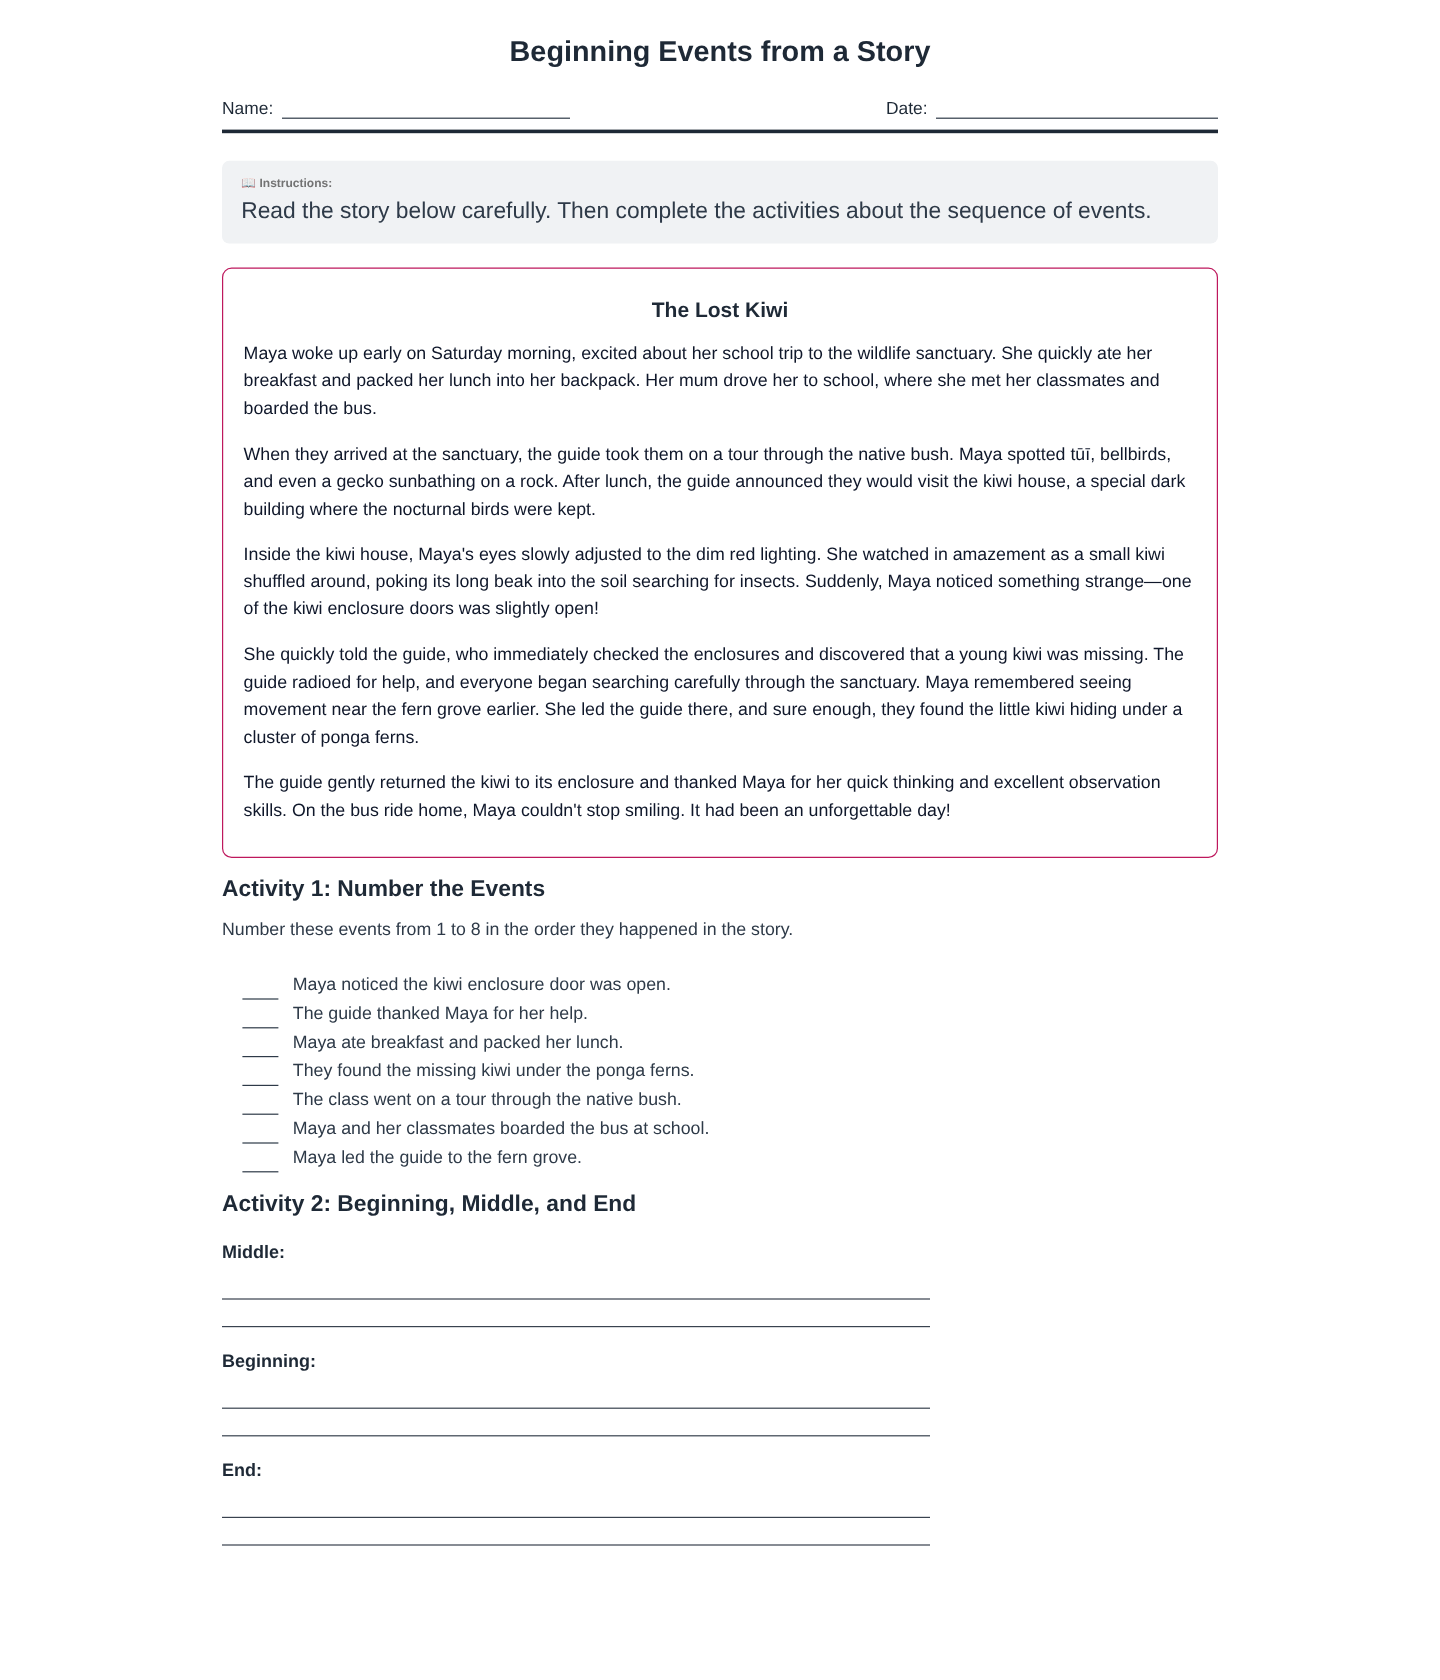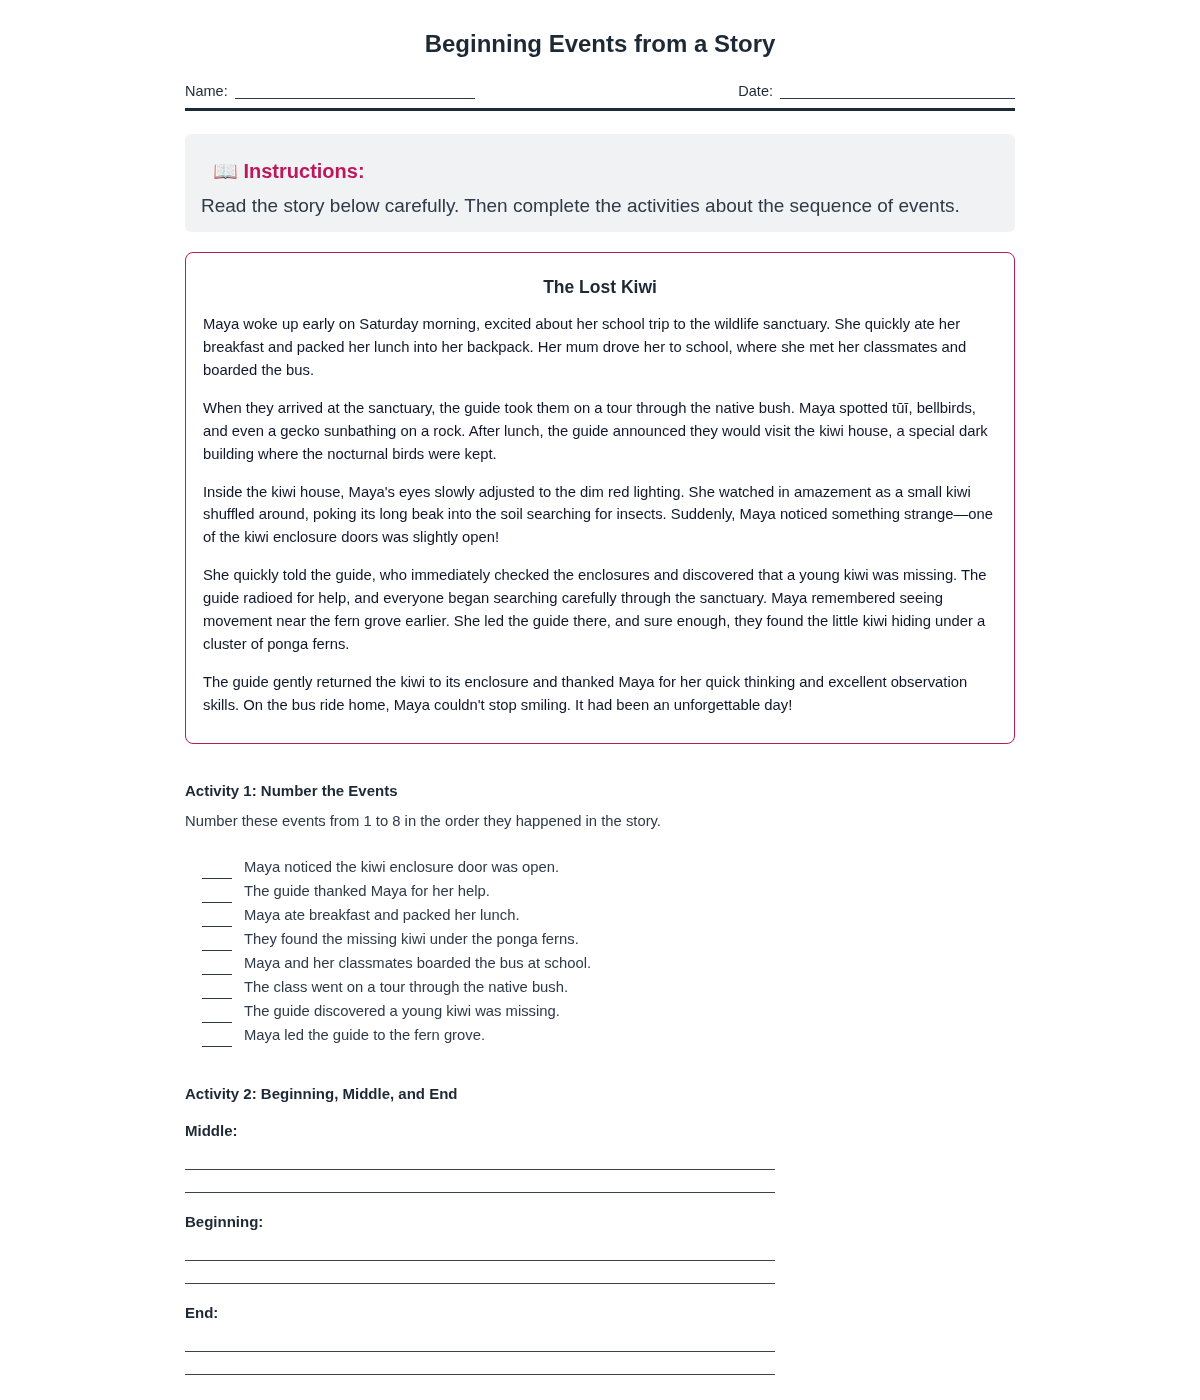--- a/index.html
+++ b/index.html
@@ -47,24 +47,24 @@
     margin: 9px 0 0 0;
   }
   
   .instructions {
     margin-top: 23px;
     background: #f0f2f4;
     border-radius: 6px;
     padding: 13px 16px 15px 16px;
   }
   .instructions-heading {
-    font-size: 20px;
-    font-weight: bold;
-    color: #be185d;
-    margin: 12px;
+    font-size: 10px;
+    font-weight: bold;
+    color: #737373;
+    margin: 0;
   }
   .instructions-text {
     font-size: 19px;
     margin: 7px 0 0 0;
     color: #2e3a48;
   }
   
   .story-box {
     margin-top: 20px;
     border: 1px solid #be185d;
@@ -80,24 +80,24 @@
     margin: 10px 0 4px 0;
   }
   .story-box p {
     font-size: 14.8px;
     line-height: 1.55;
     margin: 15px 0 0 0;
     color: #0f172a;
   }
   
   .activity-heading {
-    font-size: 15px;
-    font-weight: bold;
-    color: #1e2936;
-    margin: 38px 0 0 0;
+    font-size: 19px;
+    font-weight: bold;
+    color: #1e2936;
+    margin: 16px 0 0 0;
   }
   .activity-intro {
     font-size: 14.8px;
     margin: 14px 0 0 0;
   }
   .events-list {
     list-style: none;
     margin: 26px 0 0 0;
     padding: 0;
   }
@@ -182,29 +182,25 @@
     <li class="event-row">
       <span class="event-blank"></span>
       <span class="event-text">Maya ate breakfast and packed her lunch.</span>
     </li>
     <li class="event-row">
       <span class="event-blank"></span>
       <span class="event-text">They found the missing kiwi under the ponga ferns.</span>
     </li>
     <li class="event-row">
       <span class="event-blank"></span>
+      <span class="event-text">The class went on a tour through the native bush.</span>
+    </li>
+    <li class="event-row">
+      <span class="event-blank"></span>
       <span class="event-text">Maya and her classmates boarded the bus at school.</span>
-    </li>
-    <li class="event-row">
-      <span class="event-blank"></span>
-      <span class="event-text">The class went on a tour through the native bush.</span>
-    </li>
-    <li class="event-row">
-      <span class="event-blank"></span>
-      <span class="event-text">The guide discovered a young kiwi was missing.</span>
     </li>
     <li class="event-row">
       <span class="event-blank"></span>
       <span class="event-text">Maya led the guide to the fern grove.</span>
     </li>
   </ul>
 
   <h3 class="activity-heading">Activity 2: Beginning, Middle, and End</h3>
 
   <div class="stage">

